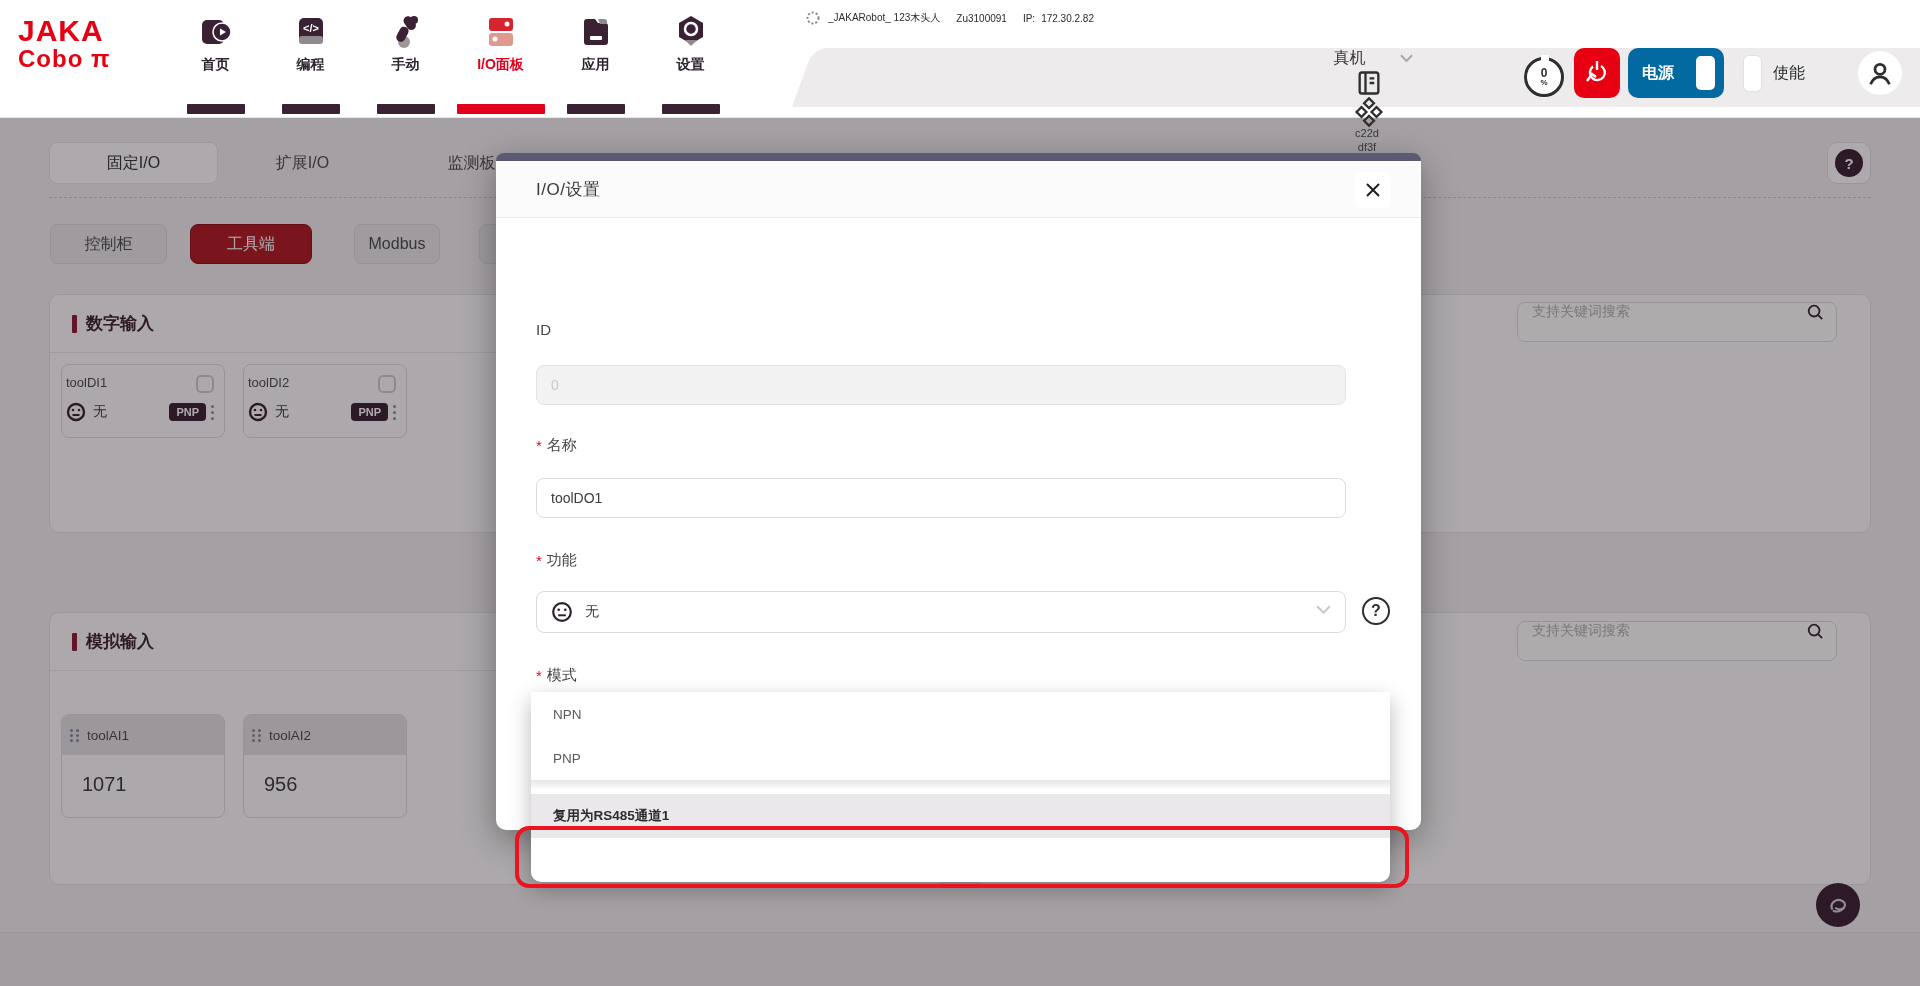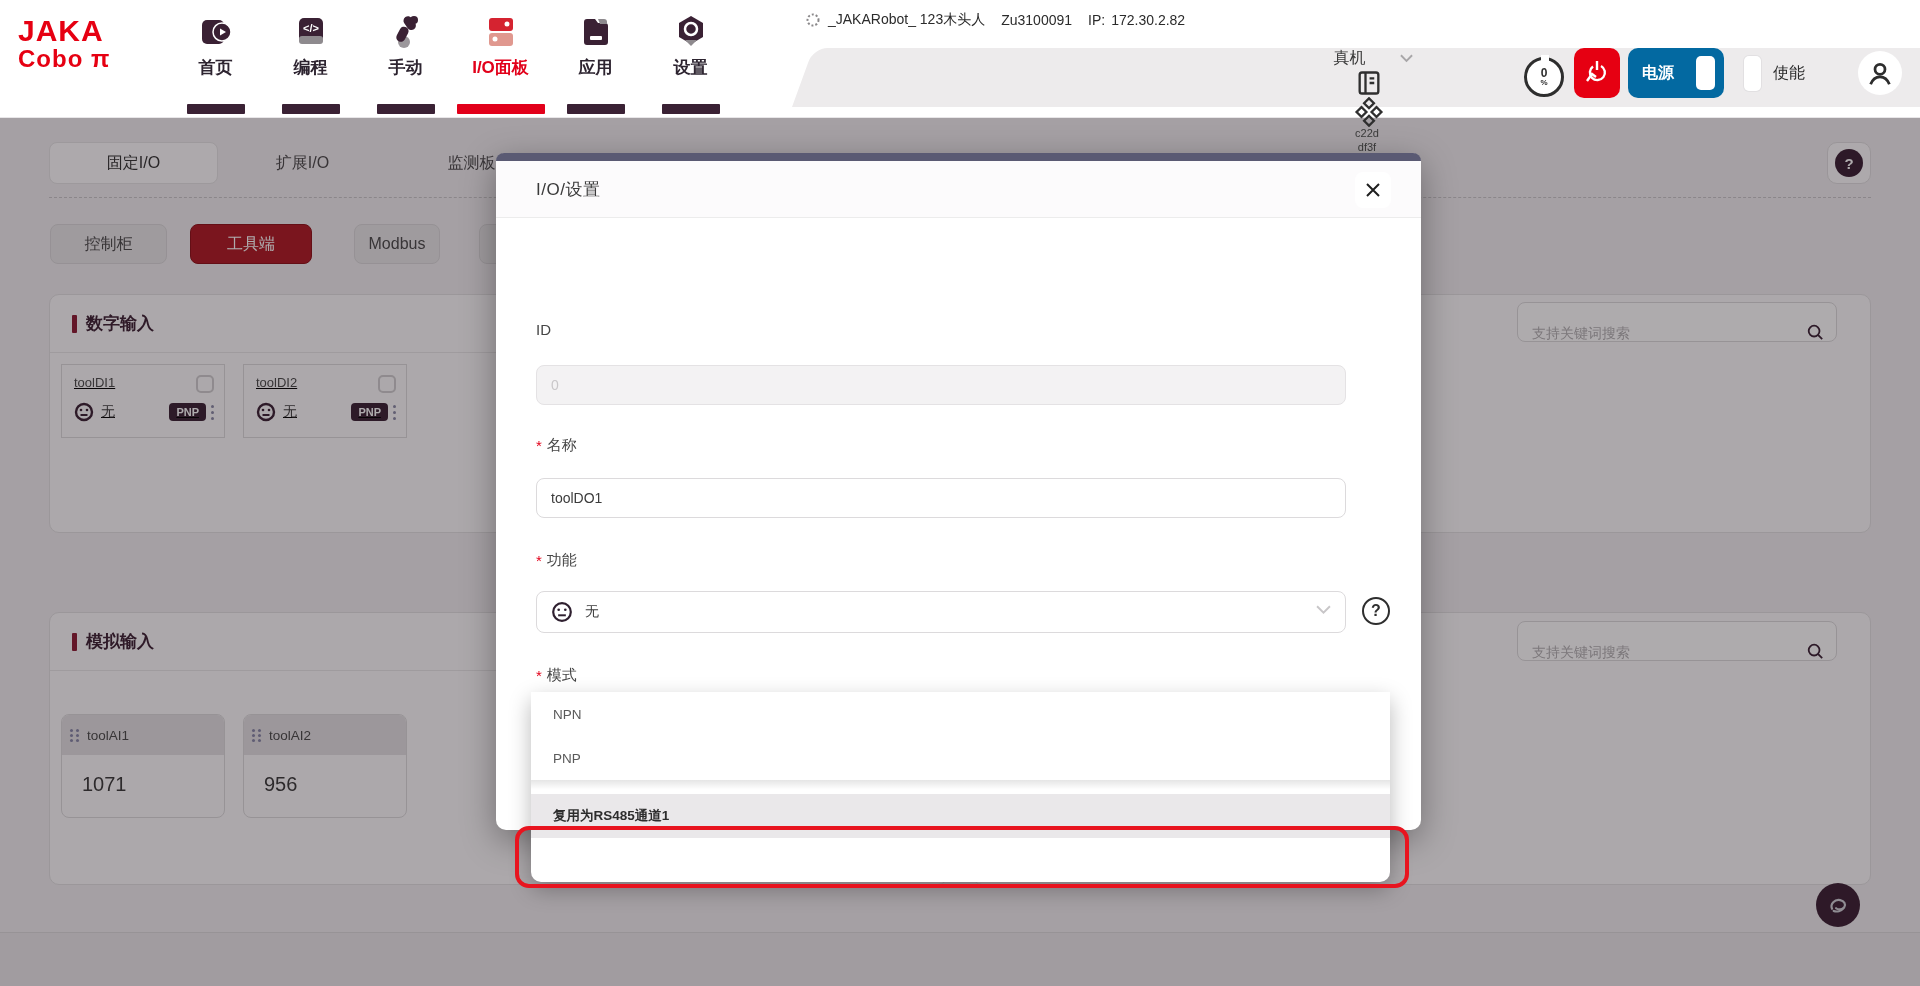--- a/index.html
+++ b/index.html
@@ -6,27 +6,27 @@
   html,body { width:1920px; height:986px; font-family:"Liberation Sans","DejaVu Sans",sans-serif; background:#fff; }
   .screen { position:relative; width:1920px; height:986px; overflow:hidden; background:#f1eff1; }
 
   
   .header { position:absolute; left:0; top:0; width:1920px; height:118px; background:#ffffff; border-bottom:1px solid #e8e6e8; z-index:60; }
   .logo { position:absolute; left:18px; top:16px; color:#e60012; line-height:1.02; }
   .logo .l1 { font-size:30px; font-weight:800; letter-spacing:1px; }
   .logo .l2 { font-size:24px; font-weight:700; letter-spacing:1px; }
   .nav { position:absolute; left:168px; top:0; height:118px; display:flex; }
   .nav-item { position:relative; width:95px; height:118px; display:flex; flex-direction:column; align-items:center; padding-top:14px; cursor:pointer; }
-  .nav-item .nlabel { margin-top:6px; font-size:17px; font-weight:700; color:#2d2430; }
+  .nav-item .nlabel { margin-top:6px; font-size:14px; font-weight:700; color:#2d2430; }
   .nav-item.active .nlabel { color:#e2001a; }
   .nav-bar { position:absolute; bottom:4px; height:10px; width:58px; background:#3a2134; border-radius:1px; }
   .nav-item.active .nav-bar { background:#e2001a; width:88px; }
   .nicon { width:36px; height:36px; }
 
-  .status { position:absolute; left:806px; top:11px; display:flex; align-items:center; font-size:14px; color:#2b2b2b; }
+  .status { position:absolute; left:806px; top:11px; display:flex; align-items:center; font-size:10px; color:#2b2b2b; }
   .status .seg { margin-right:16px; }
   .status svg { margin-right:8px; }
 
   .toolbar-bg { position:absolute; left:792px; top:48px; width:1140px; height:59px; background:#edebec; border-radius:14px 0 0 0; transform:skewX(-20deg); transform-origin:bottom left; }
   .toolbar { position:absolute; left:792px; top:48px; width:1128px; height:59px; display:flex; align-items:center;flex-direction:column; }
   .tb-mode { margin-left:34px; font-size:16px; color:#3a3a3a; cursor:pointer; display:flex; align-items:center; }
   .tb-chev { margin-left:34px; }
   .tb-icon { margin-left:26px; width:36px; height:36px; display:flex; align-items:center; justify-content:center; cursor:pointer; }
   .tb-hash { margin-left:22px; font-size:11px; line-height:1.25; color:#3a3a3a; text-align:center; }
   .tb-robot { margin-left:22px; width:58px; height:44px; border:1px solid #d8d6d8; background:#f4f2f4; border-radius:8px; display:flex; align-items:center; justify-content:center; cursor:pointer; }
@@ -49,26 +49,26 @@
   .tabs { position:absolute; left:49px; top:24px; display:flex; }
   .tab { width:169px; height:42px; display:flex; align-items:center; justify-content:center; font-size:16px; color:#4c4a4c; cursor:pointer; border-radius:8px; }
   .tab.active { background:#fdfcfd; border:1px solid #e5e3e5; color:#333; }
   .tabs-divider { position:absolute; left:49px; top:79px; width:1822px; border-top:1px dashed #c9c7c9; }
   .sub-btn { position:absolute; top:106px; height:40px; border-radius:8px; background:#e9e7e9; border:1px solid #dad8da; color:#4a4a4a; font-size:16px; display:flex; align-items:center; justify-content:center; cursor:pointer; }
   .sub-btn.active { background:#b01a24; border-color:#8e1018; color:#fff; }
   .panel { position:absolute; background:#fcfbfc; border:1px solid #e2e0e2; border-radius:10px; }
   .panel-head { position:relative; height:58px; border-bottom:1px solid #e8e6e8; display:flex; align-items:center; }
   .panel-bar { width:5px; height:18px; background:#8c1b33; margin-left:22px; border-radius:1px; }
   .panel-title { margin-left:9px; font-size:17px; font-weight:700; color:#3c2133; }
-  .search-box { position:absolute; width:320px; height:40px; border:1px solid #dcdadc; border-radius:8px; background:#fff; display:flex; align-items:flex-end; }
+  .search-box { position:absolute; width:320px; height:40px; border:1px solid #dcdadc; border-radius:8px; background:#fff; display:flex; align-items:flex-start; }
   .search-box input { flex:1; border:none; outline:none; background:transparent; font-size:14px; color:#4a4a4a; padding:0 8px 0 14px; font-family:inherit; }
   .search-box input::placeholder { color:#b3b1b3; }
   .search-box svg { margin-right:12px; }
 
-  .di-card { position:absolute; width:164px; height:74px; background:#fcfbfc; border:1px solid #dcdadc; border-radius:0; padding:10px 10px 8px 12px;text-decoration:underline; }
+  .di-card { position:absolute; width:164px; height:74px; background:#fcfbfc; border:1px solid #dcdadc; border-radius:8px; padding:10px 10px 8px 4px; }
   .di-row1 { display:flex; justify-content:space-between; align-items:flex-start; }
   .di-name { font-size:13px; color:#4a4a4a; }
   .checkbox { width:18px; height:18px; border:2px solid #cfcdcf; border-radius:5px; cursor:pointer; }
   .di-row2 { display:flex; align-items:center; margin-top:9px; }
   .di-func { font-size:14px; color:#3a3a3a; margin-left:7px; }
   .pnp-badge { margin-left:auto; background:#3a2134; color:#fff; font-size:11px; font-weight:700; padding:3px 7px; border-radius:4px; }
   .kebab { margin-left:5px; display:flex; flex-direction:column; gap:3px; cursor:pointer; }
   .kebab i { width:3px; height:3px; border-radius:50%; background:#8a8aa6; }
 
   .ai-card { position:absolute; width:164px; height:104px; background:#fcfbfc; border:1px solid #dcdadc; border-radius:8px; overflow:hidden;margin-top:27px; }

